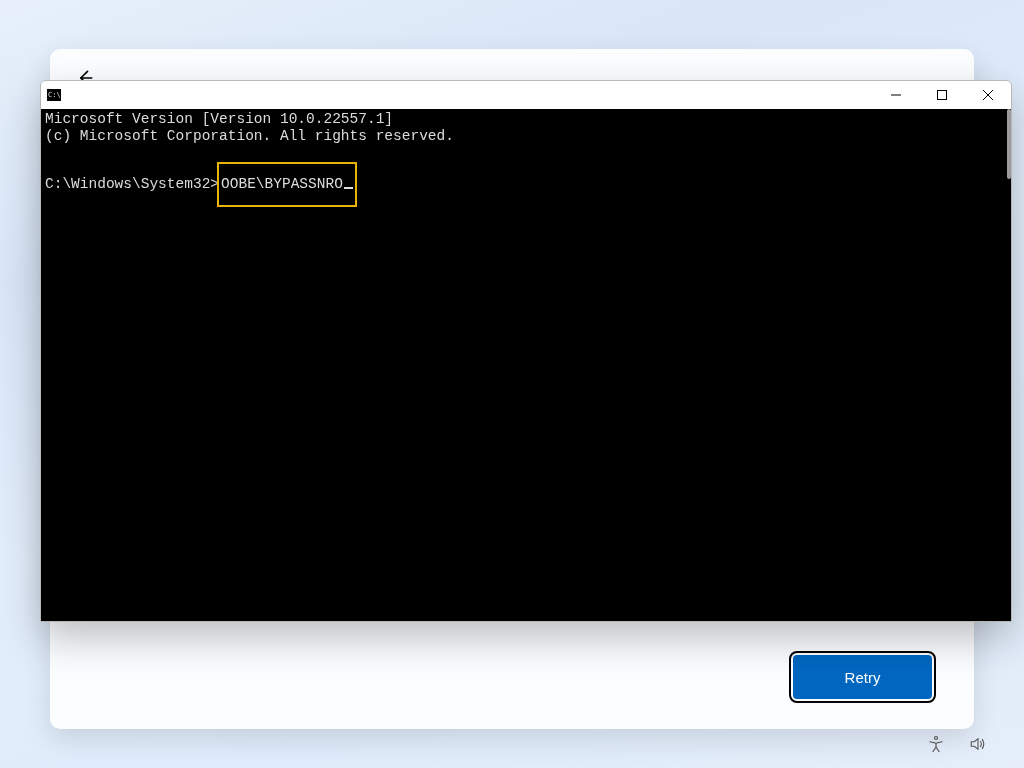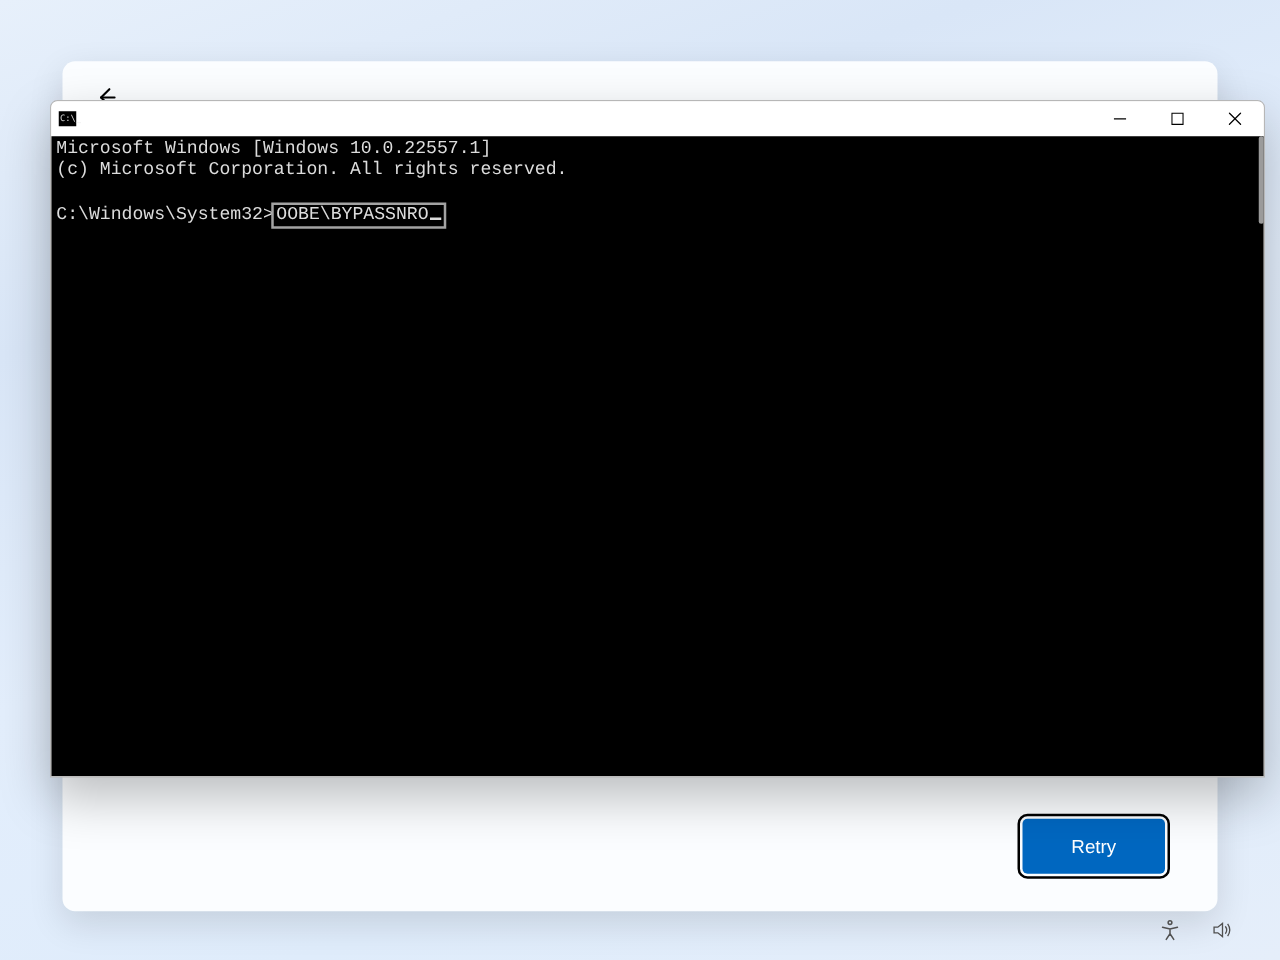--- a/index.html
+++ b/index.html
@@ -35,21 +35,21 @@
     align-items: center;
     justify-content: center;
     cursor: pointer;
   }
   .back-arrow svg { width: 20px; height: 20px; stroke: #000; }
 
   .retry-btn {
     position: absolute;
     right: 42px;
     bottom: 30px;
-    width: 114px;
+    width: 139px;
     height: 44px;
     background: #0067c0;
     color: #fff;
     border: none;
     border-radius: 4px;
     font-size: 15px;
     font-weight: 400;
     outline: 2px solid #000000;
     outline-offset: 2px;
     cursor: pointer;
@@ -144,22 +144,22 @@
     right: 0px;
     top: 0px;
     width: 4px;
     height: 70px;
     background: #9b9b9b;
     border-radius: 2px;
   }
 
   .highlight-box {
     display: inline-block;
-    border: 2px solid #a3a3a3;
-    padding: 0 2px;
+    border: 2px solid #eab308;
+    padding: 12px 2px;
     margin-left: -2px;
   }
   .cursor {
     display: inline-block;
     width: 9px;
     height: 2px;
     background: #dcdcdc;
     vertical-align: -1px;
     margin-left: 1px;
   }
@@ -209,19 +209,19 @@
           </svg>
       </div>
       <div class="winbtn">
         <svg viewBox="0 0 10 10">
             <path d="M0 0 L10 10 M10 0 L0 10"></path>
           </svg>
       </div>
     </div>
   </div>
 
-  <div class="term-area"><span>Microsoft Windows [Windows 10.0.22557.1]</span>
+  <div class="term-area"><span>Microsoft Version [Version 10.0.22557.1]</span>
 <span>(c) Microsoft Corporation. All rights reserved.</span>
 
 <span>C:\Windows\System32&gt;</span><span class="highlight-box"><span>OOBE\BYPASSNRO</span><span class="cursor"></span></span>
     <div class="term-scroll"></div>
   </div>
 </div>
 
 </body></html>

